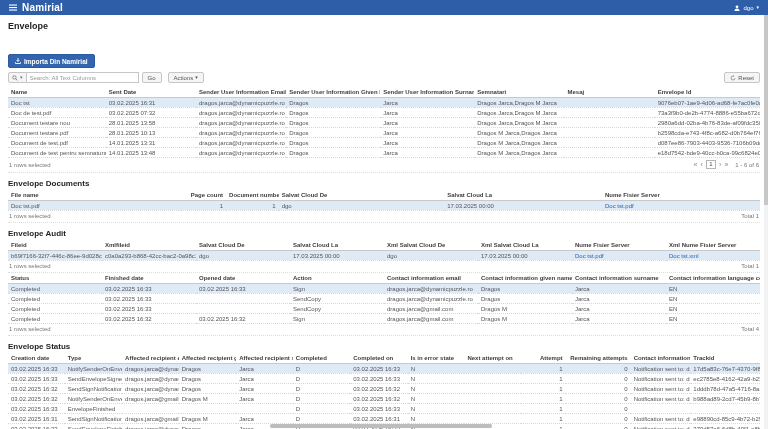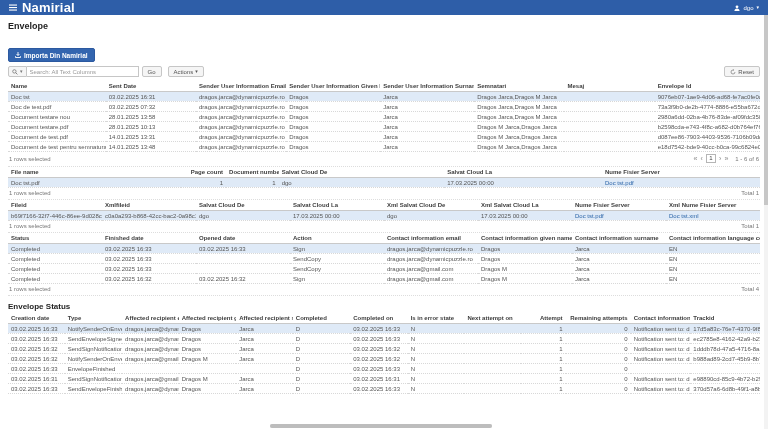--- a/index.html
+++ b/index.html
@@ -1,24 +1,24 @@
 <!DOCTYPE html>
 <html><head>
 <meta charset="utf-8">
 <style>
 *{box-sizing:border-box;margin:0;padding:0}
 html,body{width:768px;height:429px;overflow:hidden}
 body{font-family:"Liberation Sans",sans-serif;background:#fff;color:#333;position:relative}
 .topbar{height:15px;background:#2e5ea8;display:flex;align-items:center;justify-content:space-between;padding:0 9px;color:#fff}
 .topbar-left{display:flex;align-items:center;gap:5px}
-.brand{font-size:13px;font-weight:bold;letter-spacing:.2px}
+.brand{font-size:10px;font-weight:bold;letter-spacing:.2px}
 .user{display:flex;align-items:center;gap:3px;font-size:6px;cursor:pointer}
 .caret{font-size:5px;line-height:5px}
 .page{padding:4px 8px 0}
-h1{font-size:9px;font-weight:bold;margin:2px 0 13px;color:#1f1f1f}
+h1{font-size:9px;font-weight:bold;margin:2px 0 19px;color:#1f1f1f}
 h2{font-size:8px;font-weight:bold;margin:6px 0 2px;color:#1f1f1f}
 .btn-primary{display:inline-flex;align-items:center;gap:3px;background:#3365af;color:#fff;border:1px solid #2c59a0;border-radius:2px;font-size:6.5px;font-weight:bold;padding:2.5px 6px;font-family:inherit;cursor:pointer}
 .toolbar{display:flex;align-items:center;margin:4px 0}
 .search-wrap{display:flex;align-items:stretch}
 .search-btn{display:inline-flex;align-items:center;gap:2px;background:#f5f5f5;border:1px solid #c6c6c6;border-radius:2px 0 0 2px;padding:1px 3px;color:#777;cursor:pointer}
 .toolbar input{border:1px solid #c6c6c6;border-left:none;font-size:6px;padding:1px 3px;width:112px;height:11px;font-family:inherit;color:#555;outline:none}
 .toolbar input::placeholder{color:#9a9a9a}
 .btn-light{background:#f5f5f5;border:1px solid #c6c6c6;border-radius:2px;font-size:6px;color:#555;padding:0 5px;height:11px;display:inline-flex;align-items:center;gap:2px;font-family:inherit;cursor:pointer}
 .go{margin-left:3px}
 .actions-btn{margin-left:6px}
@@ -204,20 +204,21 @@
     <div class="pagination">
       <span class="pg">«</span>
       <span class="pg">‹</span>
       <span class="pg current">1</span>
       <span class="pg">›</span>
       <span class="pg">»</span>
       <span class="pag-label">1 - 6 of 6</span>
     </div>
   </div>
 
+  <h2>Envelope Documents</h2>
   <table class="grid t-docs">
     <colgroup>
         <col style="width:23%">
         <col style="width:6%">
         <col style="width:7%">
         <col style="width:22%">
         <col style="width:21%">
         <col style="width:21%">
       </colgroup>
   <thead>
@@ -239,20 +240,21 @@
           <td>17.03.2025 00:00</td>
           <td class="link">Doc tst.pdf</td>
         </tr>
       </tbody>
     </table>
   <div class="tfoot">
     <span>1 rows selected</span>
     <span>Total 1</span>
   </div>
 
+  <h2>Envelope Audit</h2>
   <table class="grid t-audit">
     <colgroup>
         <col style="width:12.5%">
         <col style="width:12.5%">
         <col style="width:12.5%">
         <col style="width:12.5%">
         <col style="width:12.5%">
         <col style="width:12.5%">
         <col style="width:12.5%">
         <col style="width:12.5%">

